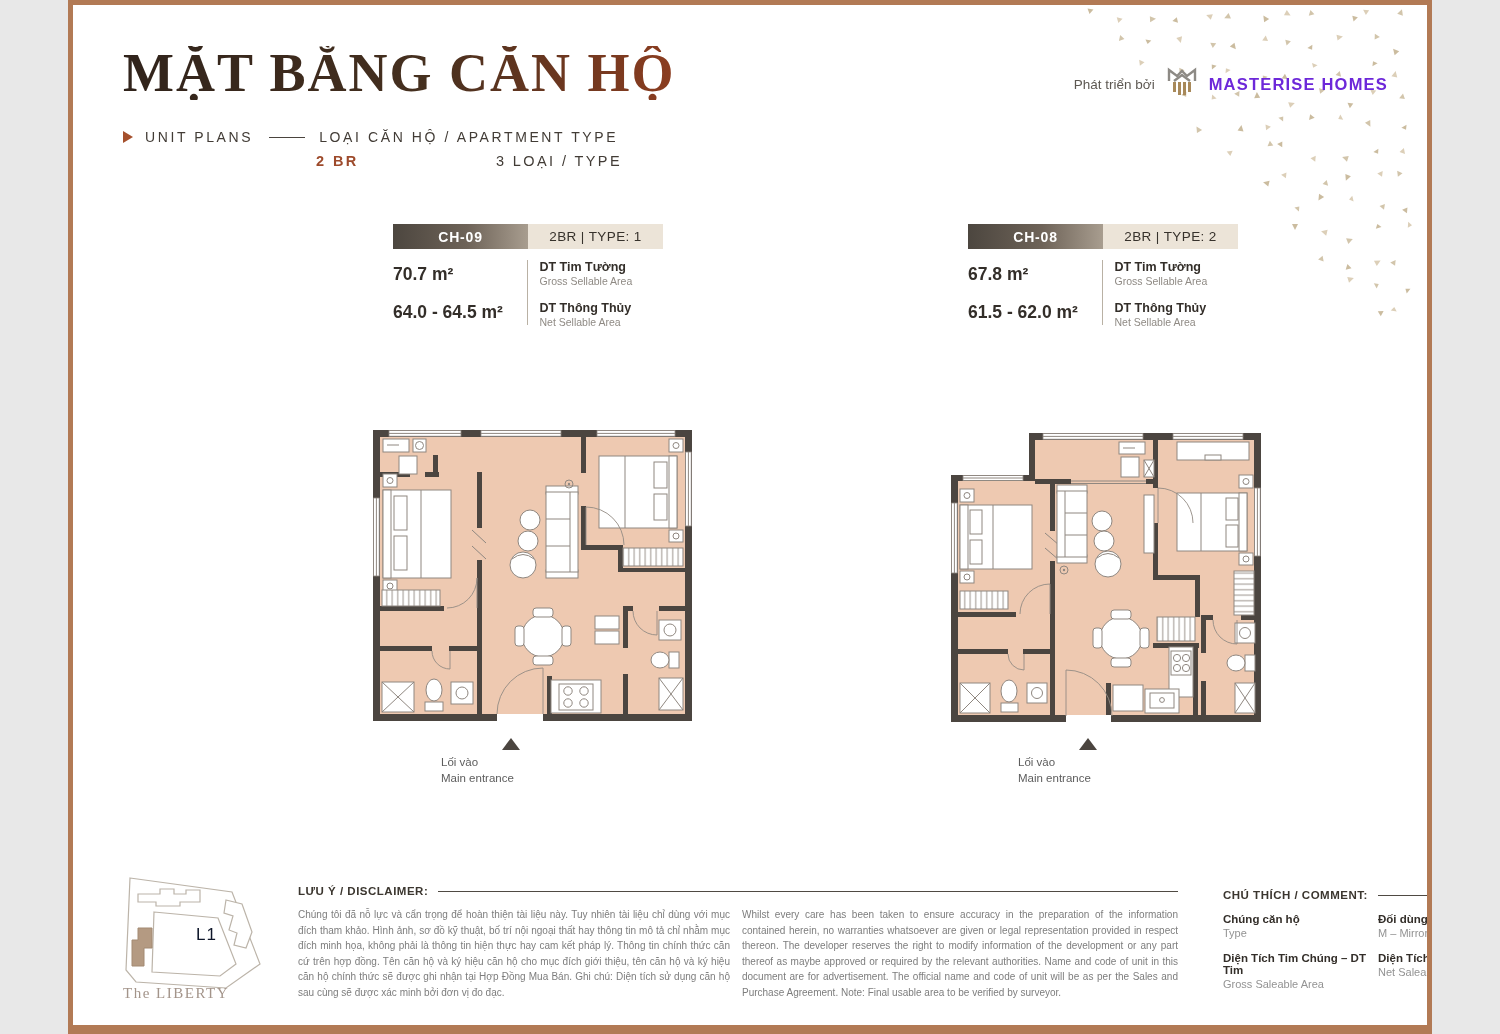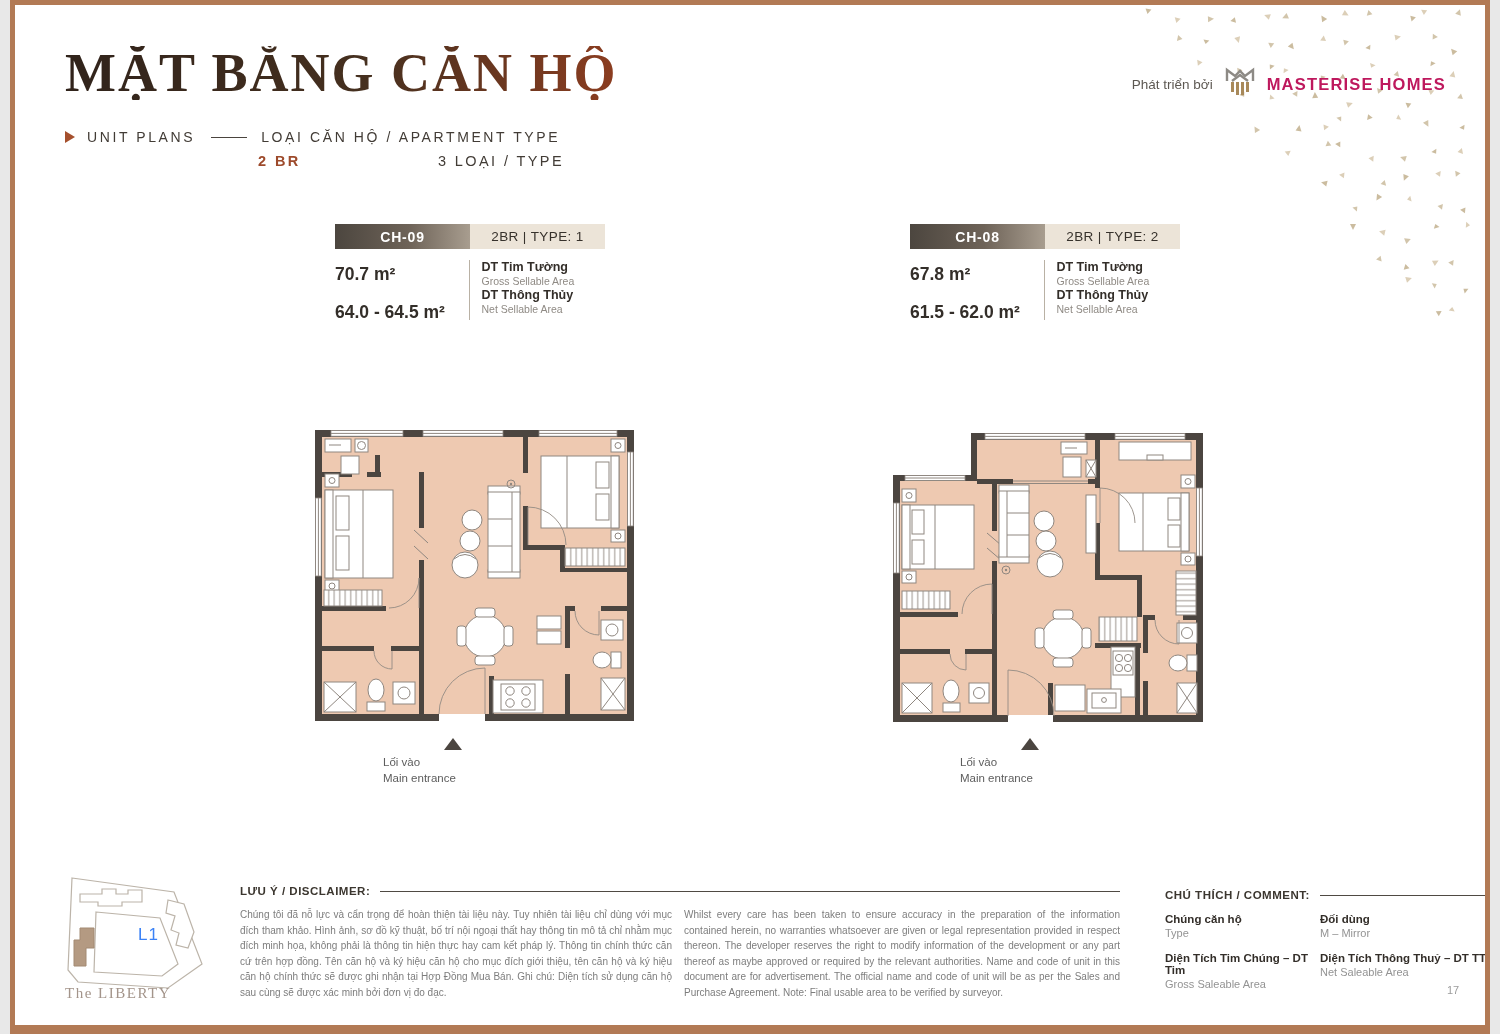--- a/index.html
+++ b/index.html
@@ -1,57 +1,57 @@
 <!DOCTYPE html>
 <html><head>
 <meta charset="utf-8">
 <style>
   html,body{margin:0;padding:0;background:#e8e8e8;}
-  #page{position:relative;width:1480px;height:1034px;background:#ffffff;overflow:hidden;
+  #page{position:relative;width:1364px;height:1034px;background:#ffffff;overflow:hidden;
         font-family:"Liberation Sans",sans-serif;margin:0 auto;text-decoration:underline;}
   .frame{position:absolute;inset:0;border:5px solid #b27a55;border-bottom-width:9px;z-index:60;pointer-events:none;}
 
   
   .title{position:absolute;left:55px;top:46px;font-family:"Liberation Serif",serif;font-size:54px;
          font-weight:700;letter-spacing:2px;line-height:1;
          background:linear-gradient(90deg,#30231b 0%,#46301f 55%,#8c3d20 100%);
          -webkit-background-clip:text;background-clip:text;color:transparent;}
   .subrow{position:absolute;left:55px;top:129px;display:flex;align-items:center;color:#423c36;
           font-size:14px;letter-spacing:2.6px;white-space:nowrap;}
   .bullet{width:0;height:0;border-left:10px solid #a5502d;border-top:6px solid transparent;
           border-bottom:6px solid transparent;margin-right:12px;}
   .dashline{width:36px;border-top:1.5px solid #4a443e;margin:0 14px 0 16px;}
   .subrow2{position:absolute;left:248px;top:153px;width:306px;display:flex;justify-content:space-between;
            font-size:14.5px;letter-spacing:2.4px;color:#423c36;}
   .br-red{color:#9d4a2b;font-weight:bold;}
 
   .devblock{position:absolute;top:64px;right:44px;display:flex;align-items:center;gap:9px;z-index:5;}
   .devtext{font-size:13.5px;color:#5d5852;}
-  .devname{font-size:16.5px;font-weight:bold;letter-spacing:1.2px;color:#be185d;}
+  .devname{font-size:16.5px;font-weight:bold;letter-spacing:1.2px;color:#6d28d9;}
 
   .tris{position:absolute;top:6px;right:6px;width:372px;height:382px;overflow:hidden;z-index:1;}
   .tri{position:absolute;width:0;height:0;border-left:3.2px solid transparent;border-right:3.2px solid transparent;}
 
   
   .card{position:absolute;width:270px;}
   .bar{display:flex;height:25px;}
   .bar-left{width:50%;background:linear-gradient(90deg,#4c463f 0%,#6e6358 55%,#a89d8f 100%);
             color:#fff;font-weight:bold;font-size:14px;letter-spacing:0.8px;
             display:flex;align-items:center;justify-content:center;}
   .bar-right{width:50%;background:#ece4d8;color:#37322c;font-size:13.5px;letter-spacing:0.4px;
              display:flex;align-items:center;justify-content:center;}
   .info{display:flex;margin-top:8px;}
   .areas{width:50%;text-align:left;color:#332e29;}
   .area-main{font-size:17.5px;font-weight:bold;margin-top:7px;}
   .area-net{font-size:17.5px;font-weight:bold;margin-top:17px;}
   .vdiv{width:1px;background:#b9b1a4;margin:3px 0;}
   .dtlabels{width:50%;padding-left:11px;box-sizing:border-box;}
   .dt-bold{font-size:12.5px;font-weight:bold;color:#332e29;margin-top:3px;}
   .dt-sub{font-size:10.5px;color:#8f8a84;margin-top:1px;}
-  .dt-bold + .dt-sub + .dt-bold{margin-top:1px;}
+  .dt-bold + .dt-sub + .dt-bold{margin-top:14px;}
 
   
   .plan{position:absolute;}
   .plan svg{display:block;}
   .wall{fill:#4b4540;}
   .furn{fill:#ffffff;stroke:#8f8780;stroke-width:1;}
   .thin{fill:none;stroke:#8f8780;stroke-width:1;}
   .arc{fill:none;stroke:#938b83;stroke-width:0.9;}
   .winr{fill:#ffffff;stroke:#8f8780;stroke-width:0.8;}
 
@@ -67,21 +67,21 @@
   .disc-cols{display:flex;gap:12px;margin-top:10px;}
   .disc-col{font-size:10px;line-height:1.55;color:#7d7d7d;text-align:justify;}
   .disc-vn{width:432px;}
   .disc-en{width:436px;}
   .legend{position:absolute;left:1155px;top:889px;width:330px;}
   .leg-grid{display:grid;grid-template-columns:155px 175px;row-gap:13px;margin-top:12px;}
   .leg-label{font-size:11.5px;font-weight:bold;color:#332e29;}
   .leg-sub{font-size:11px;color:#939393;margin-top:2px;}
 
   .siteplan{position:absolute;left:46px;top:866px;width:186px;height:128px;}
-  .sitelabel{position:absolute;left:128px;top:925px;font-size:17px;color:#3b82f6;letter-spacing:1px;}
+  .sitelabel{position:absolute;left:128px;top:925px;font-size:17px;color:#0f172a;letter-spacing:1px;}
   .project{position:absolute;left:55px;top:985px;font-family:"Liberation Serif",serif;font-size:15px;
            color:#a3948a;letter-spacing:1.5px;}
   .pagenum{position:absolute;left:1437px;top:984px;font-size:11px;color:#9c9c9c;}
 </style>
 </head>
 <body>
 
 <div id="page">
   <div class="frame"></div>
   <div class="tris" id="tri-pattern">

